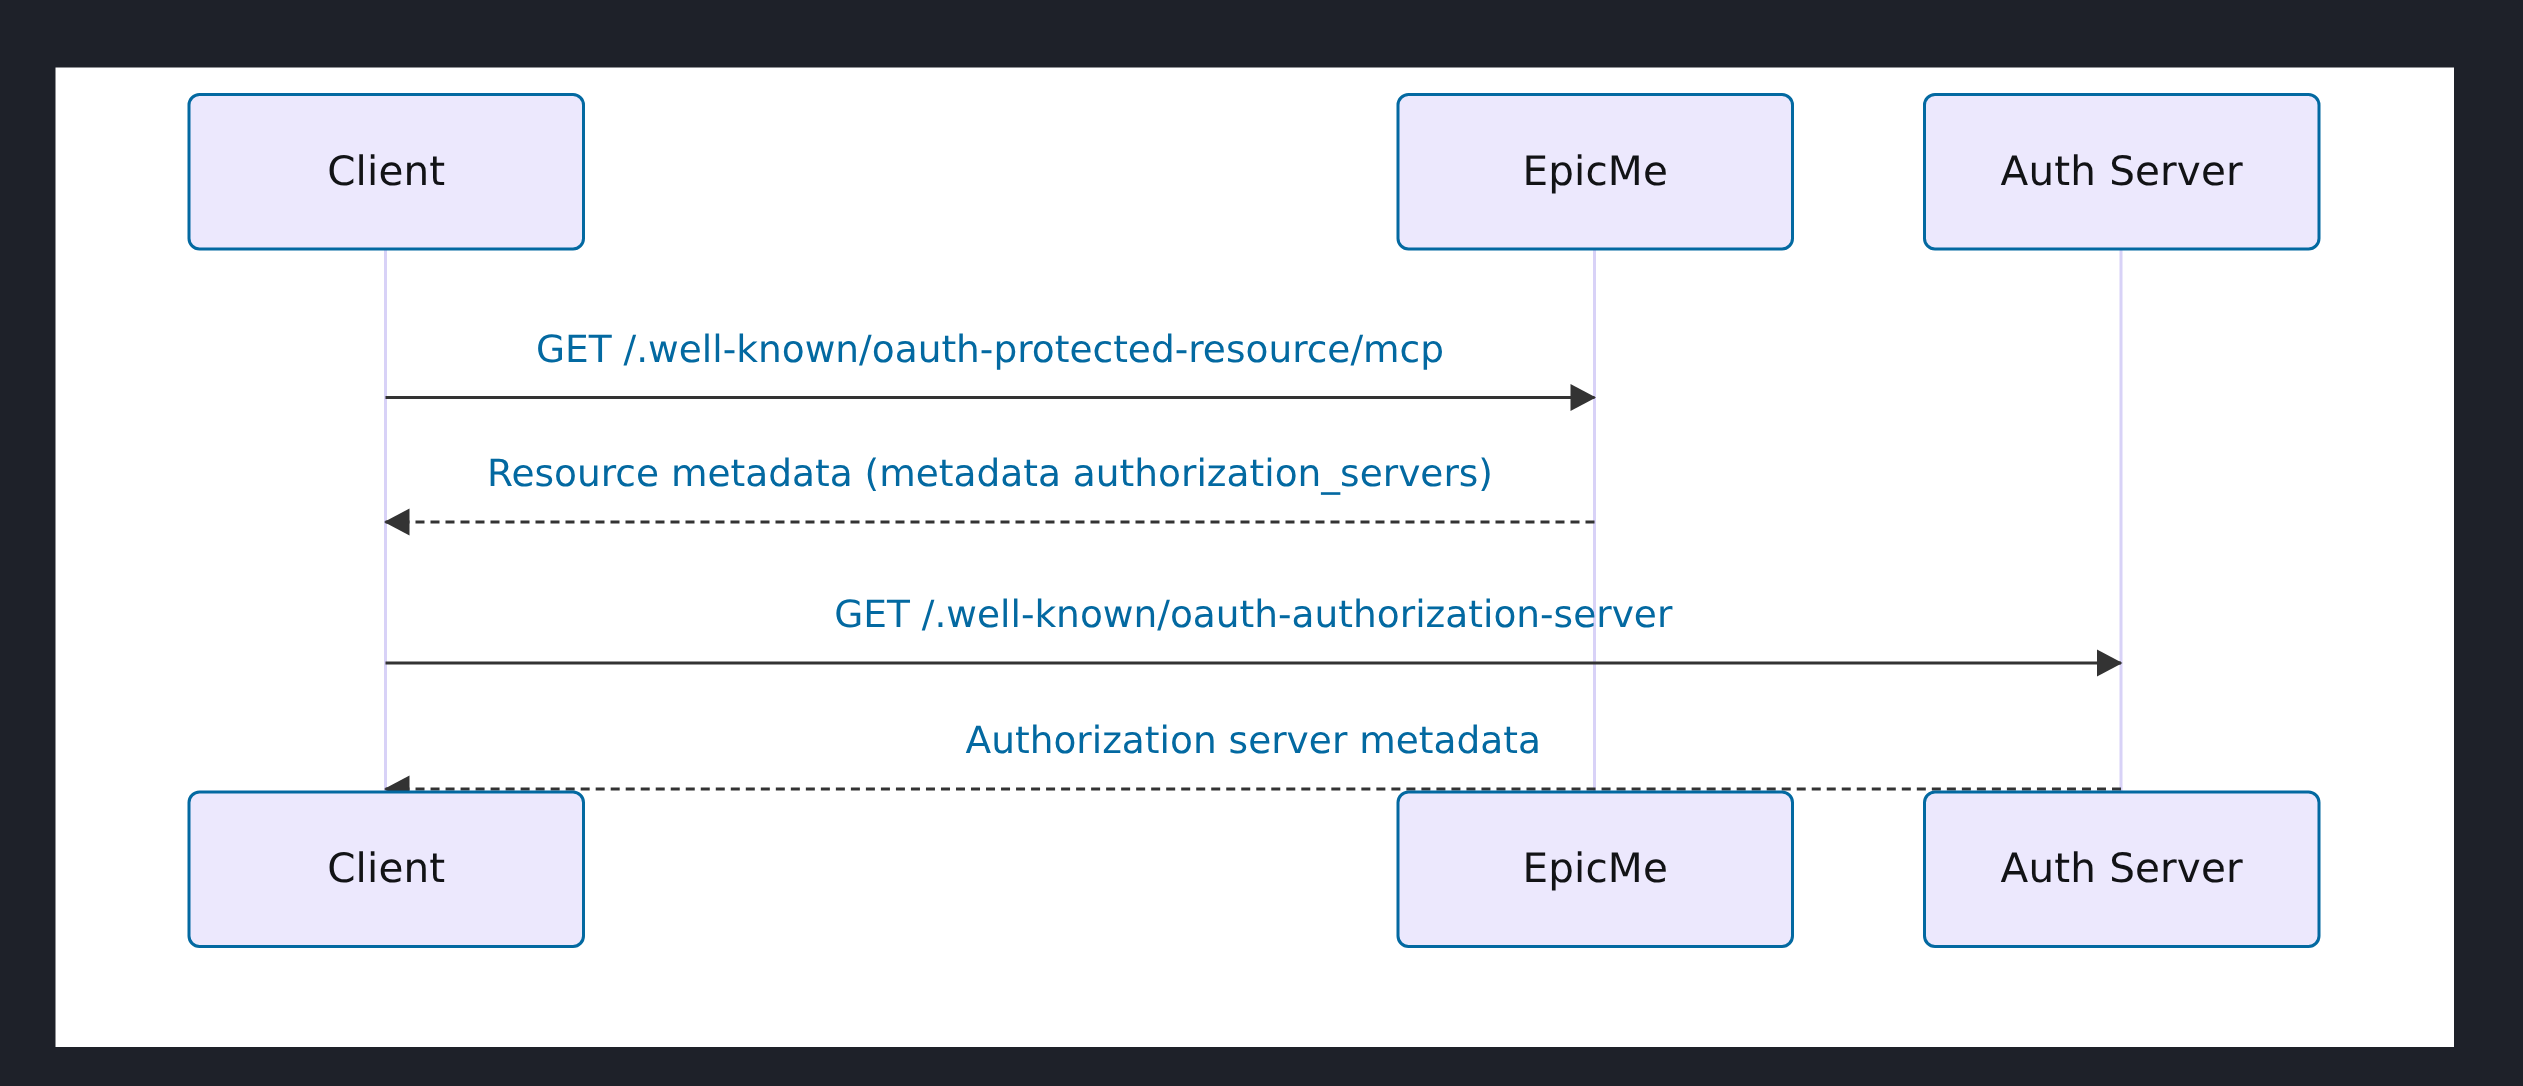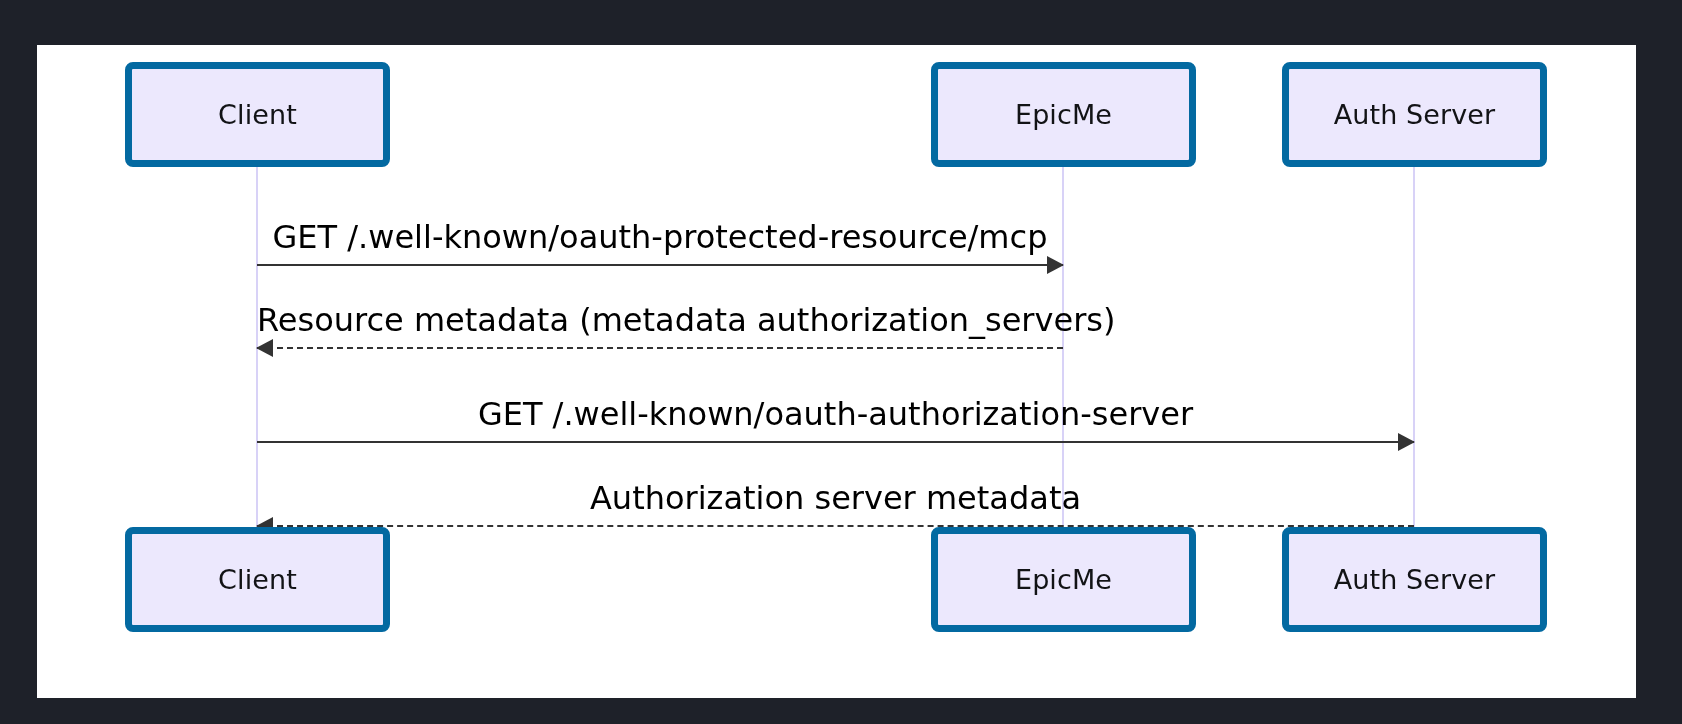--- a/index.html
+++ b/index.html
@@ -16,21 +16,21 @@
     left:37px;top:45px;
     width:1599px;height:653px;
     background:#ffffff;
   }
 
   
   .participant{
     position:absolute;
     width:265px;height:105px;
     background:#ECE8FD;
-    border:7px solid #0369a1;
+    border:2px solid #0369a1;
     border-radius:8px;
     box-sizing:border-box;
     display:flex;align-items:center;justify-content:center;
   }
   .participant .plabel{
     font-size:27px;
     color:#121316;
     letter-spacing:.1px;
     white-space:nowrap;
   }
@@ -66,22 +66,22 @@
   }
   .msg.to-left .head{
     left:-1px;
     border-right:17px solid #333333;
   }
   .msg .mtext{
     position:absolute;
     left:0;right:0;
     top:-46px;
     text-align:center;
-    font-size:32px;
-    color:#000000;
+    font-size:25px;
+    color:#0369a1;
     white-space:nowrap;
   }
 </style>
 </head>
 <body>
 
 <div id="stage">
   <div id="canvas">
 
     <div class="lifeline" style="left:219px;top:105px;height:482px;"></div>

